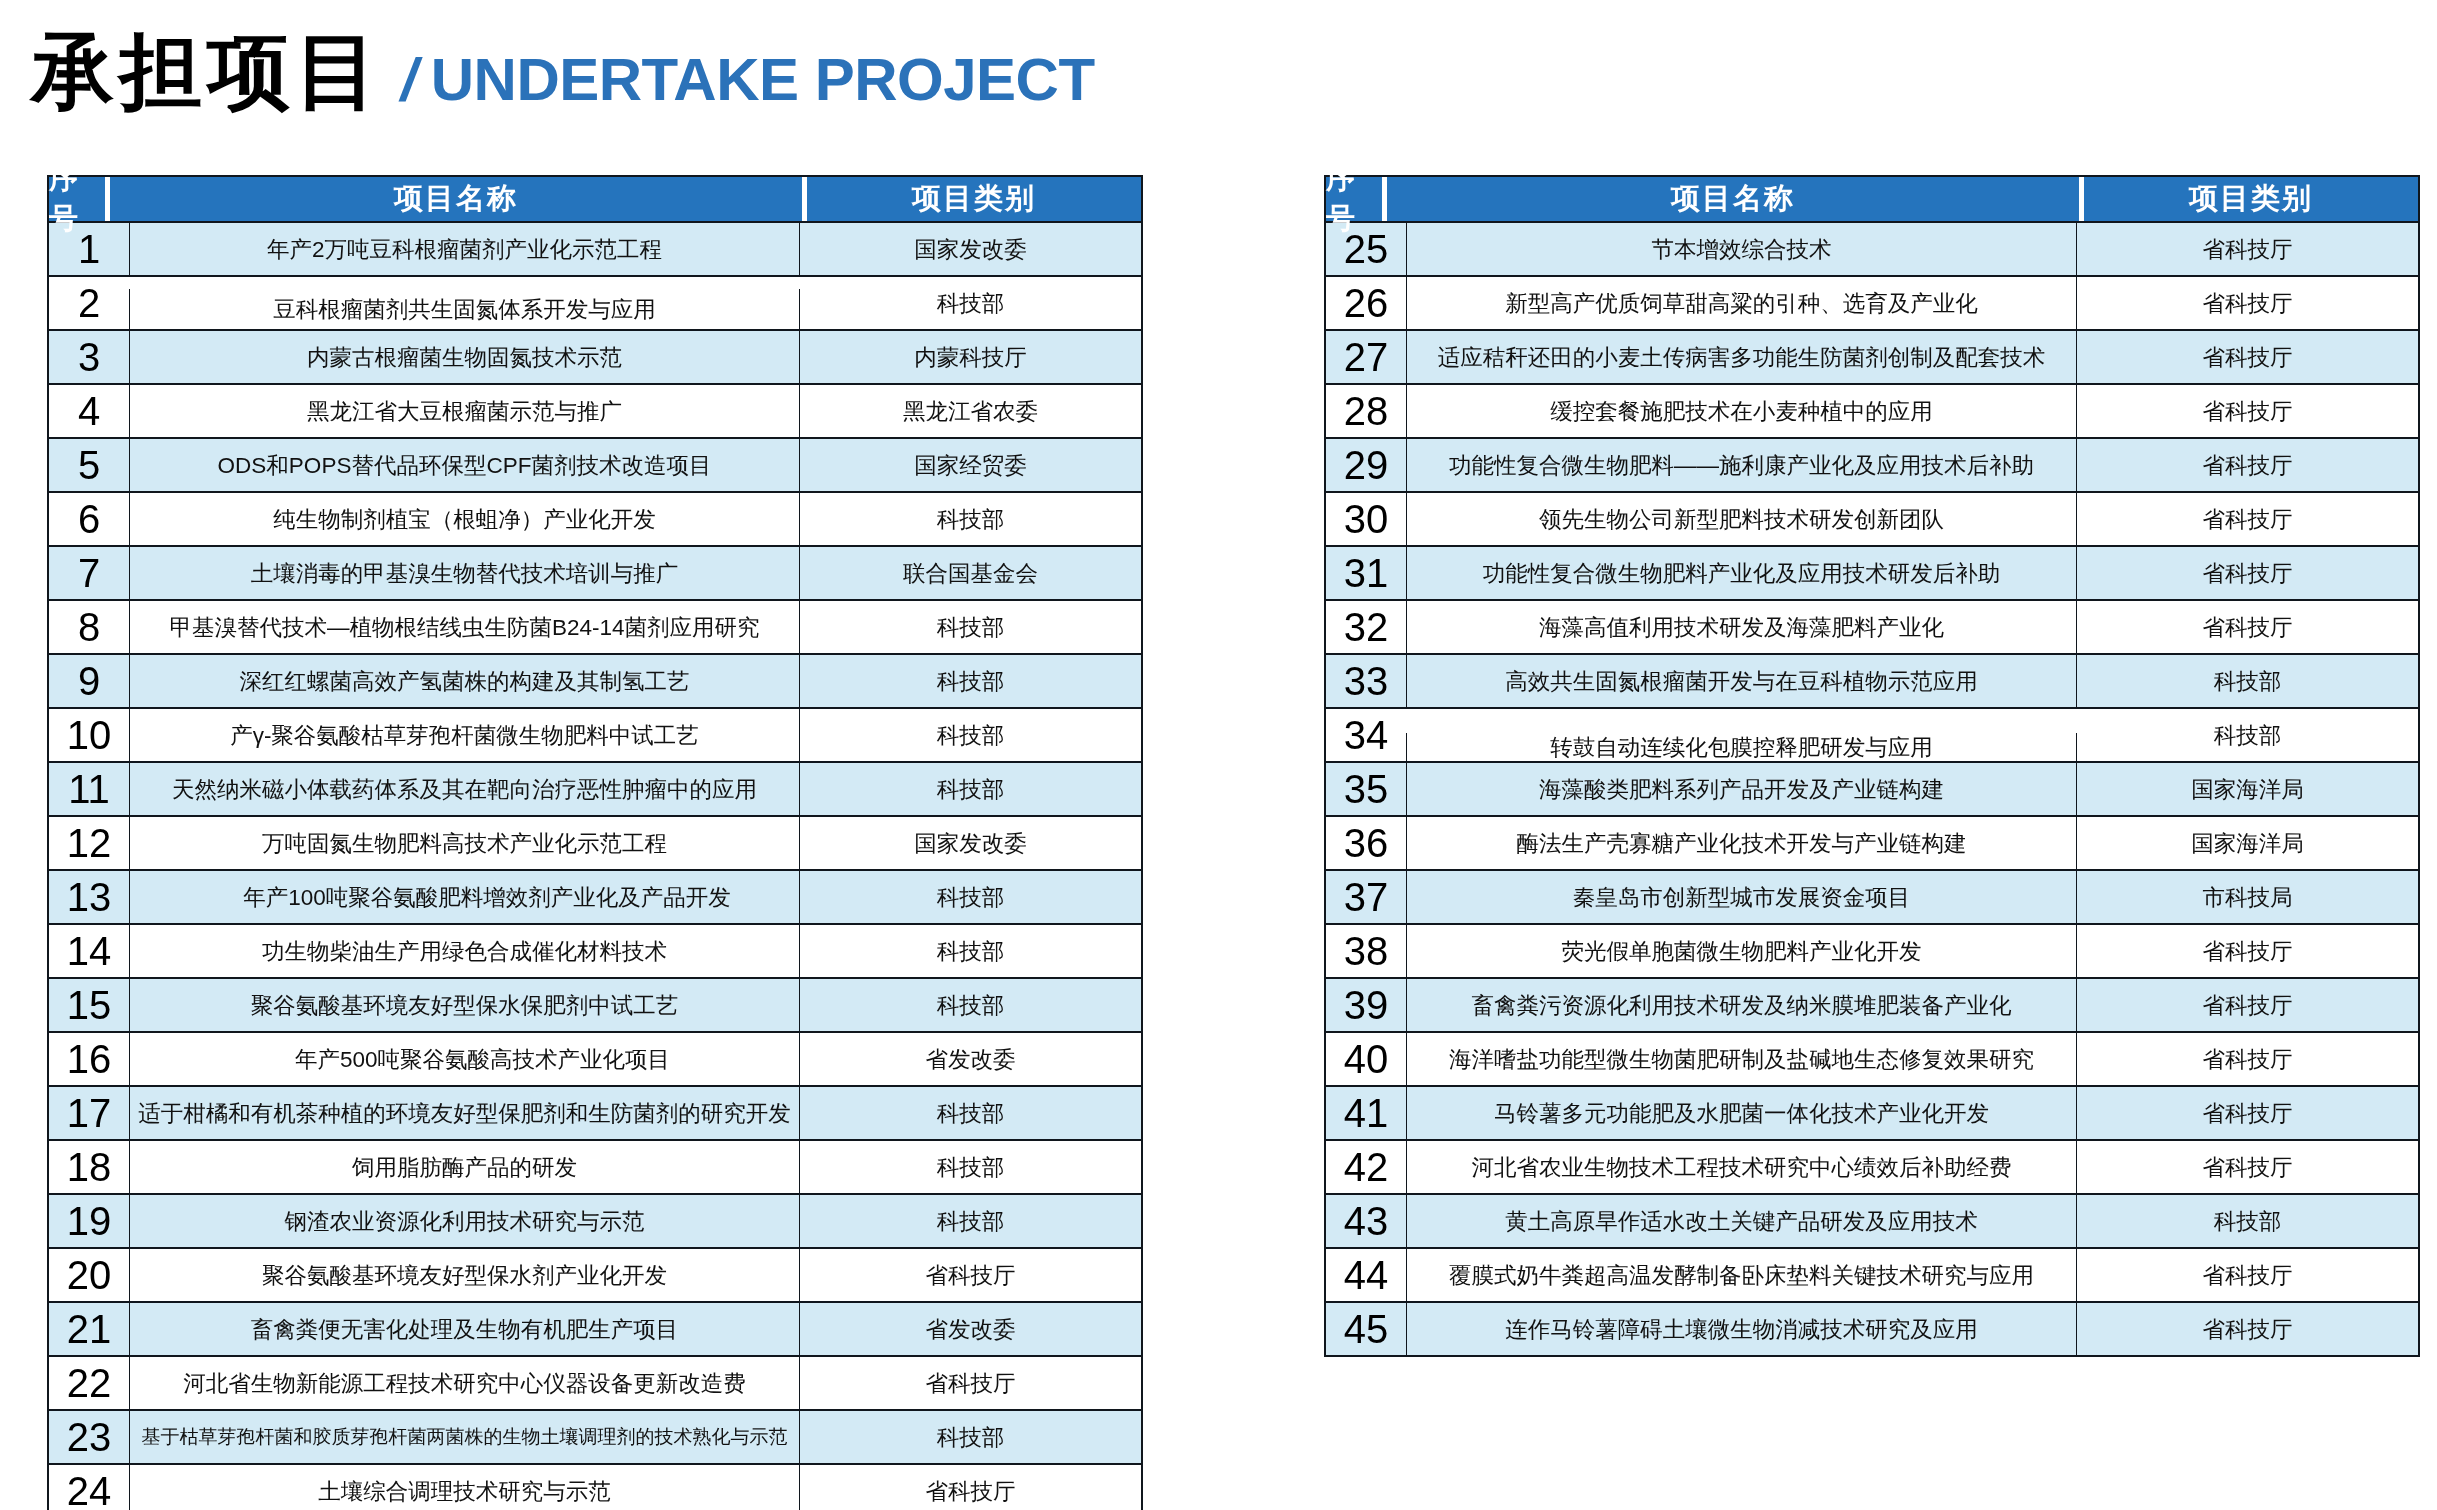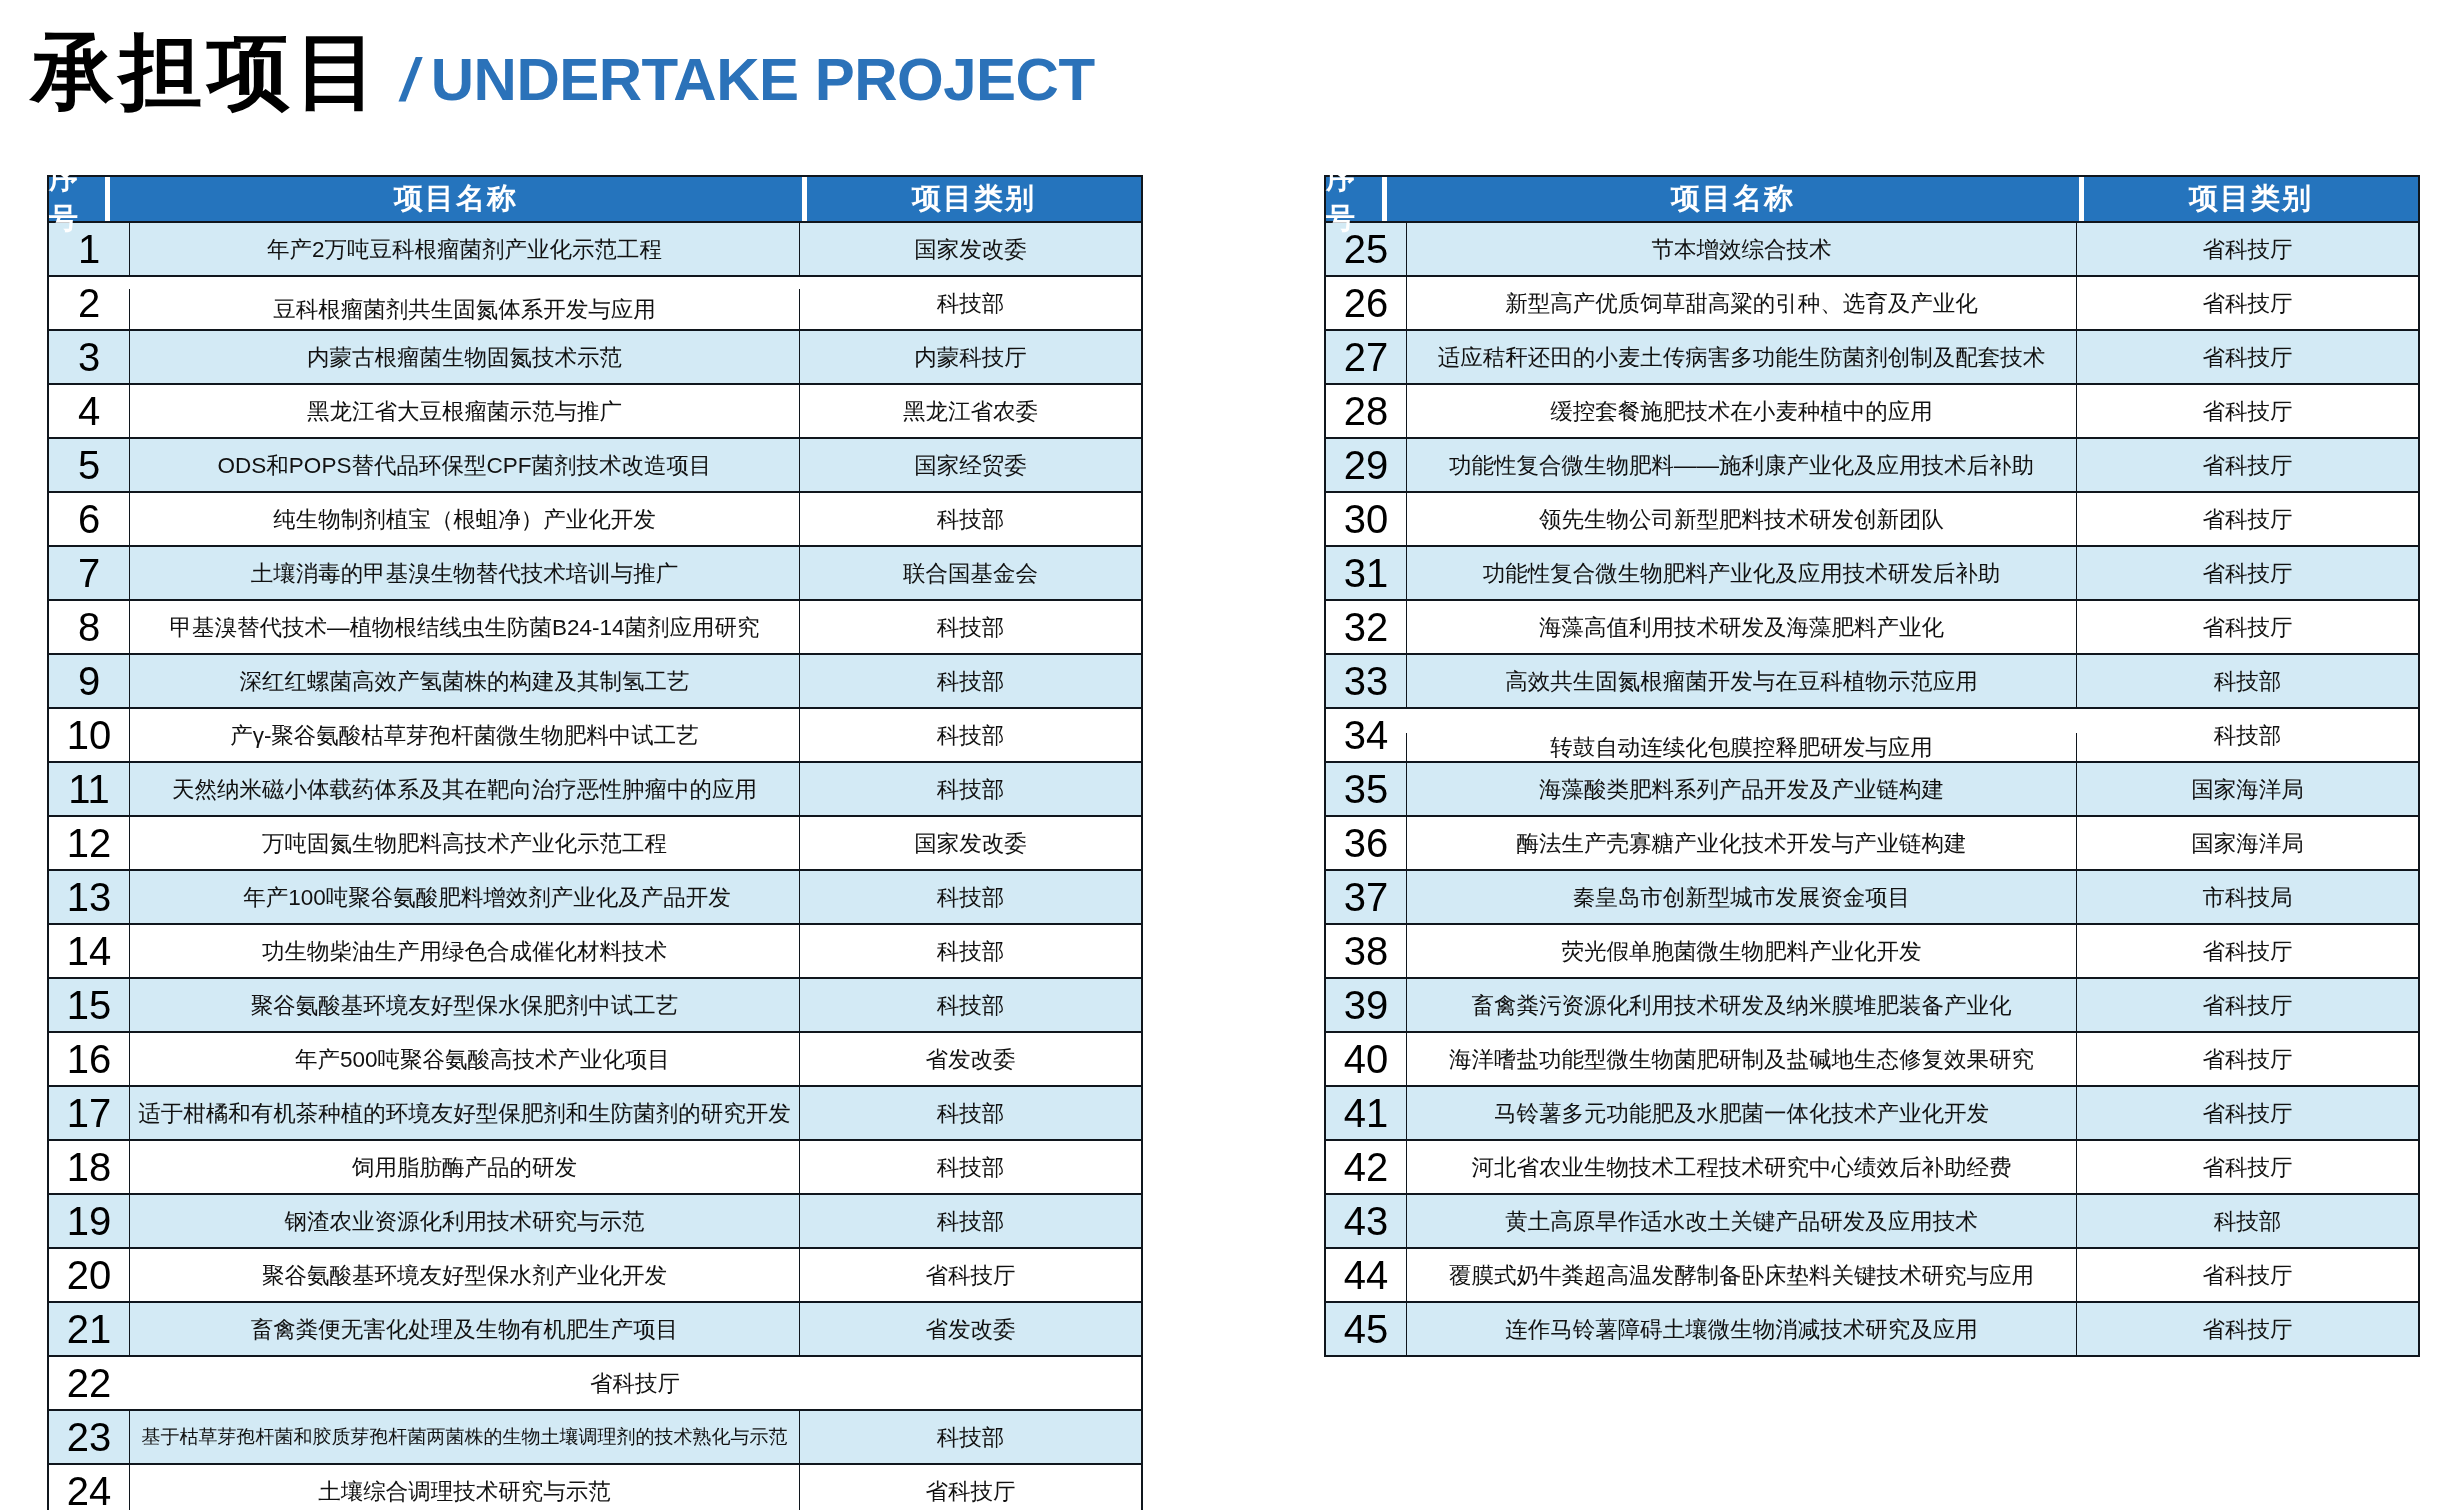--- a/index.html
+++ b/index.html
@@ -170,20 +170,21 @@
           <div class="td td-name" style="font-size: 22.5px;">聚谷氨酸基环境友好型保水剂产业化开发</div>
           <div class="td td-cat">省科技厅</div>
         </div>
         <div class="tr alt">
           <div class="td td-index">21</div>
           <div class="td td-name" style="font-size: 22.5px;">畜禽粪便无害化处理及生物有机肥生产项目</div>
           <div class="td td-cat">省发改委</div>
         </div>
         <div class="tr">
           <div class="td td-index">22</div>
+          <div class="td td-name" style="font-size: 22.5px;">河北省生物新能源工程技术研究中心仪器设备更新改造费</div>
           <div class="td td-cat">省科技厅</div>
         </div>
         <div class="tr alt">
           <div class="td td-index">23</div>
           <div class="td td-name" style="font-size: 19px;">基于枯草芽孢杆菌和胶质芽孢杆菌两菌株的生物土壤调理剂的技术熟化与示范</div>
           <div class="td td-cat">科技部</div>
         </div>
         <div class="tr">
           <div class="td td-index">24</div>
           <div class="td td-name" style="font-size: 22.5px;">土壤综合调理技术研究与示范</div>

